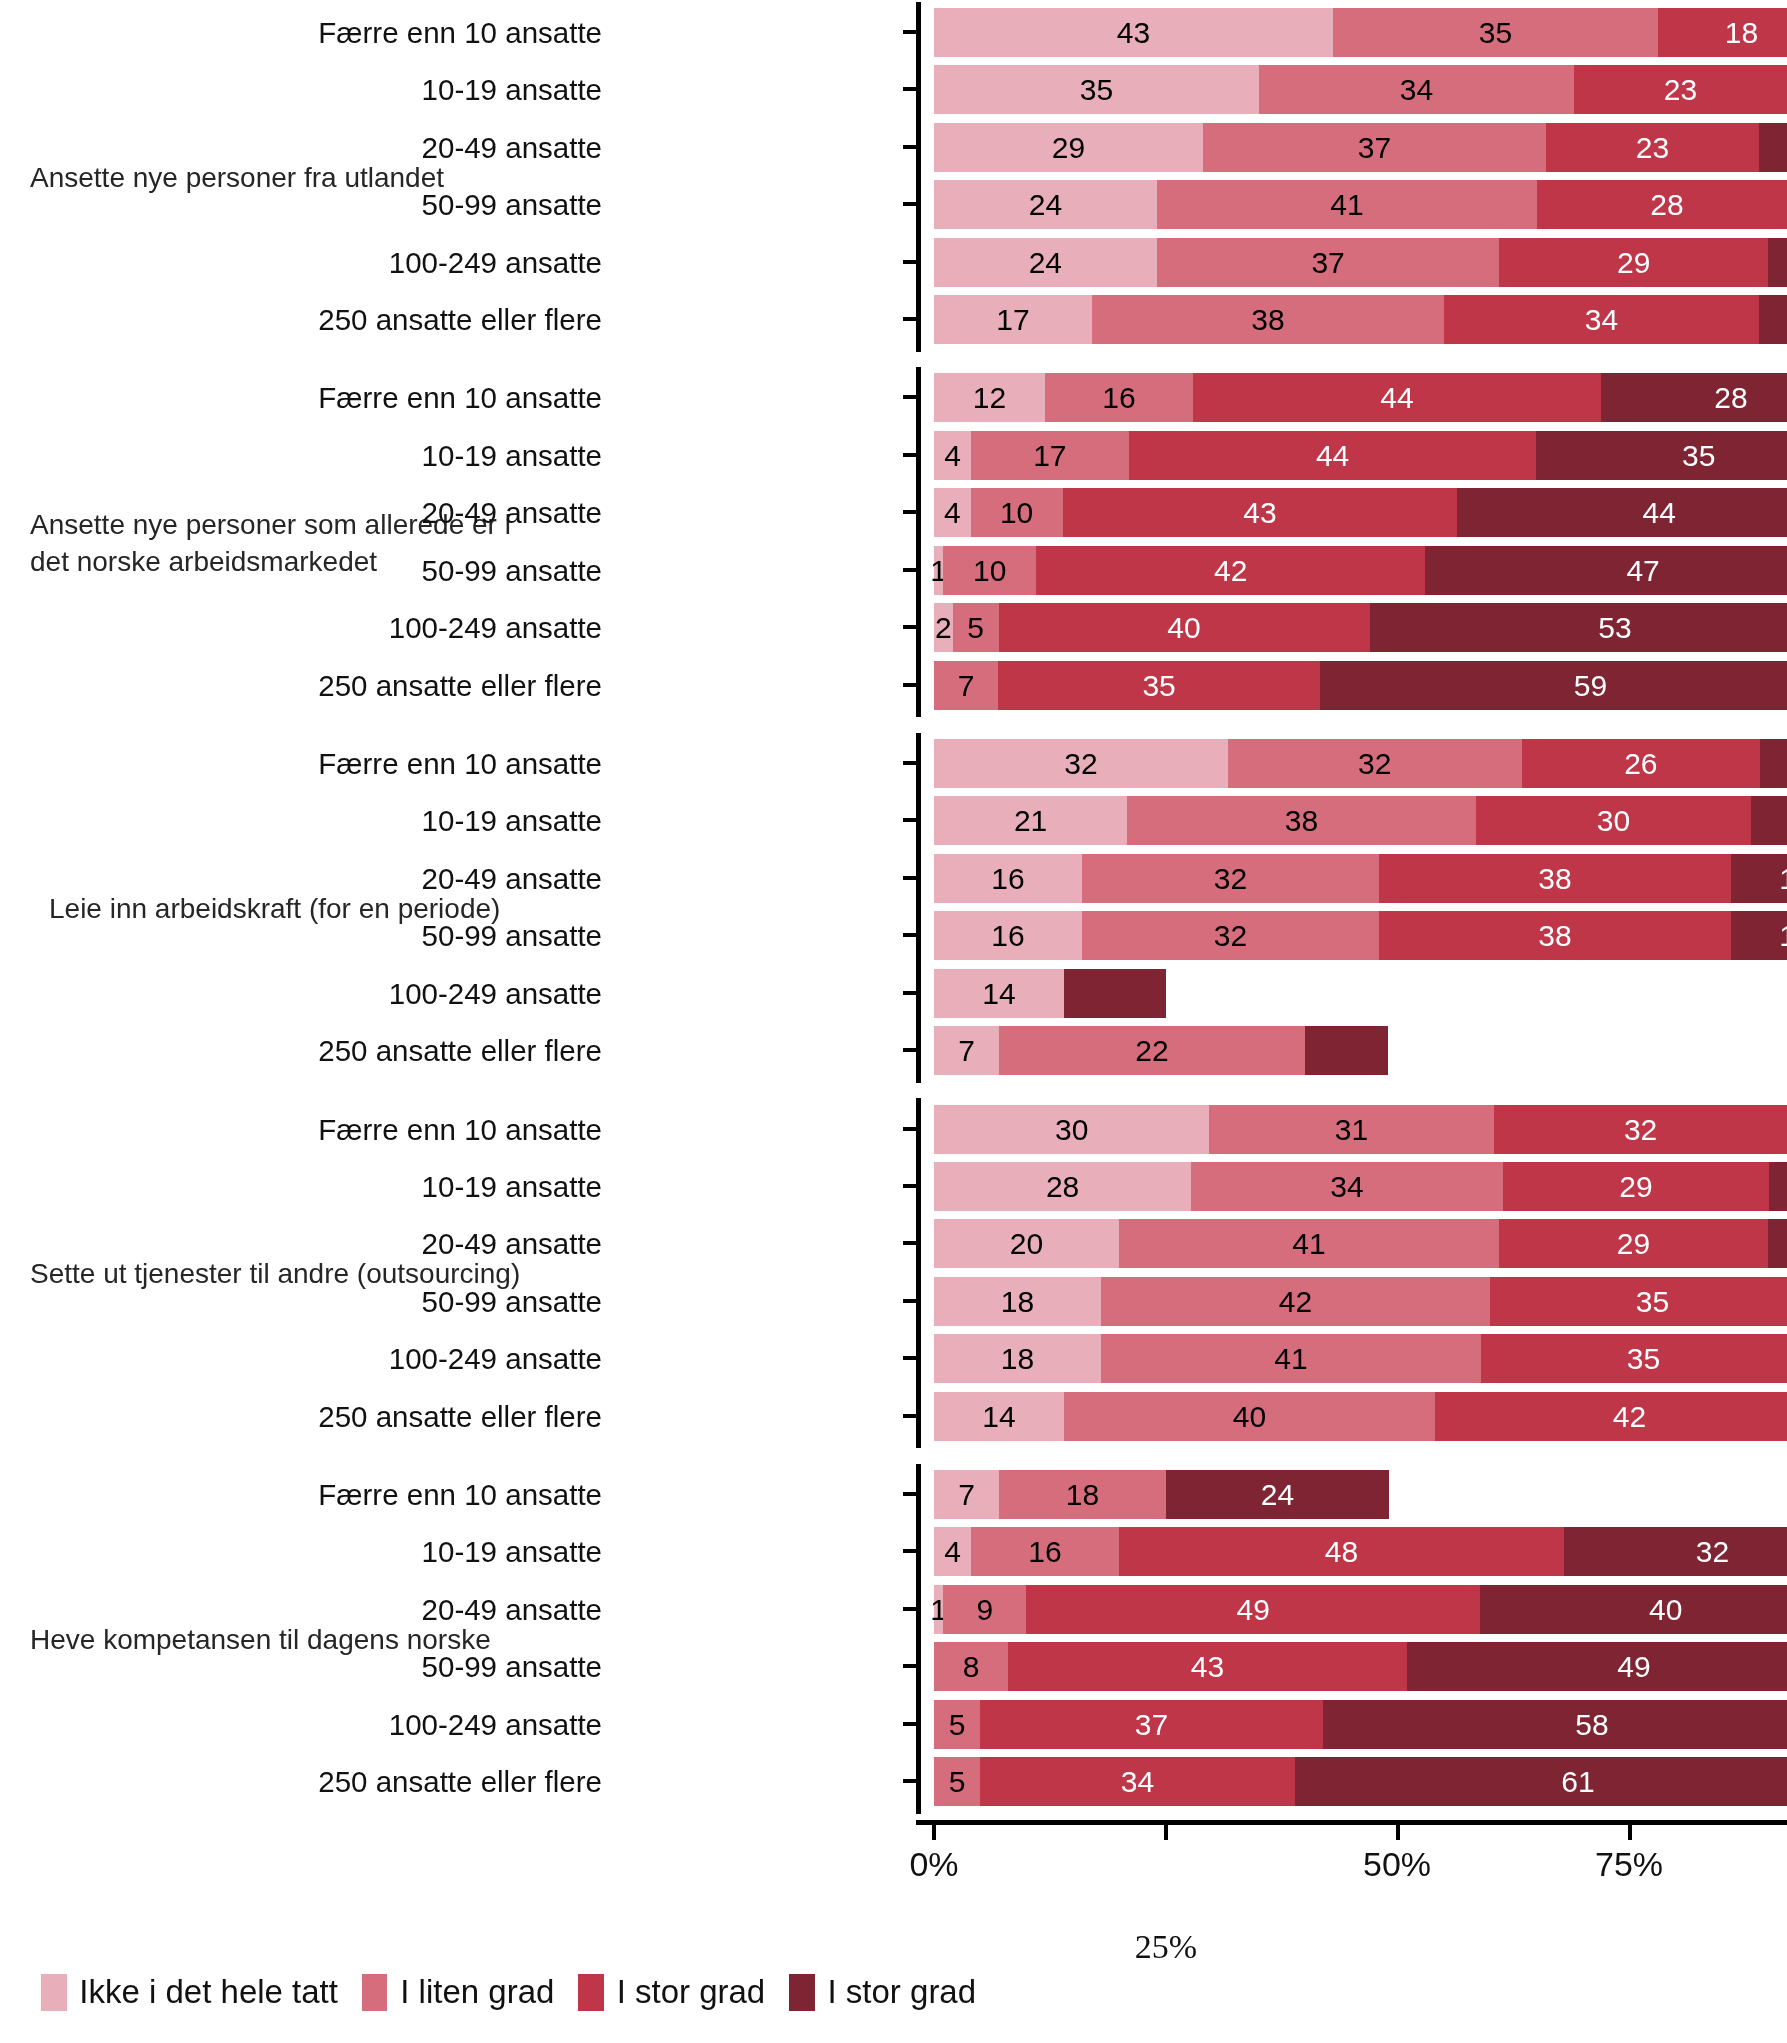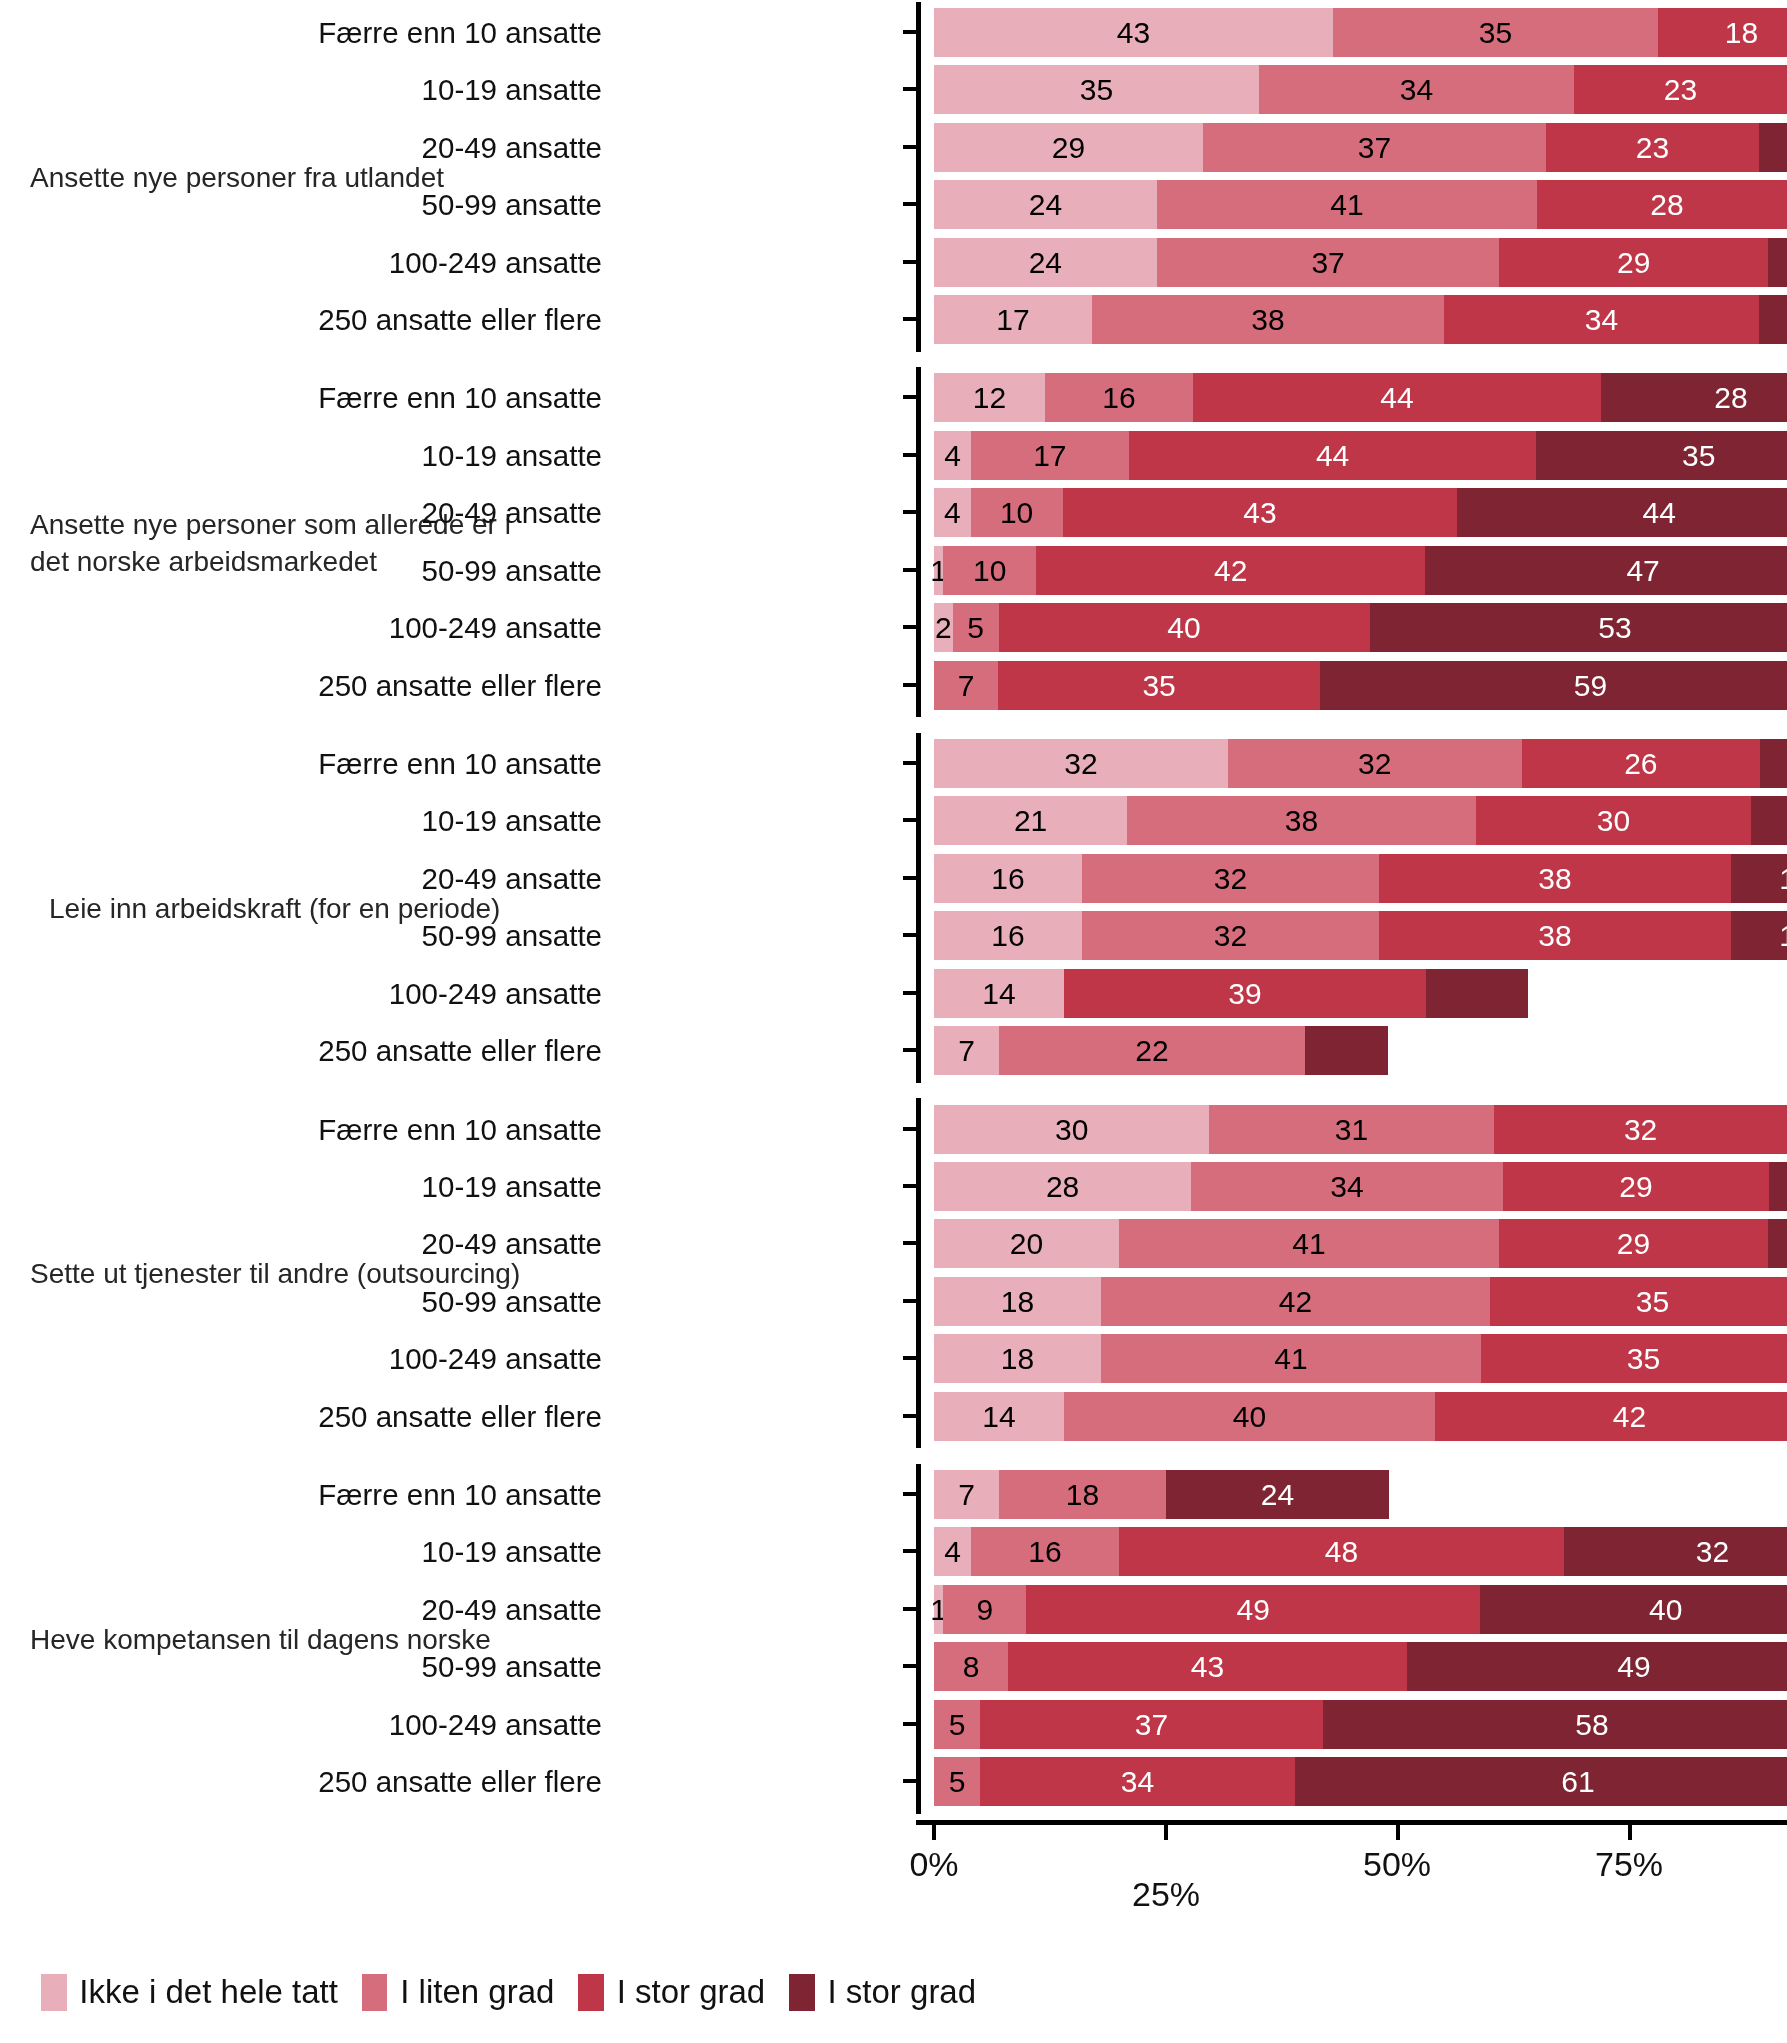--- a/index.html
+++ b/index.html
@@ -437,23 +437,20 @@
             </div>
           </div>
         </div>
         <div class="row" style="top: 969px;">
           <div class="row-label">100-249 ansatte</div>
           <div class="tickmark"></div>
           <div class="bar">
             <div class="seg s0" title="Ikke i det hele tatt: 14%" style="width: 130px;">
               <span>14</span>
             </div>
-            <div class="seg s2" title="I noen grad: 39%" style="width: 362px;">
-              <span>39</span>
-            </div>
             <div class="seg s3" title="I stor grad: 11%" style="width: 102px;"></div>
           </div>
         </div>
         <div class="row" style="top: 1026px;">
           <div class="row-label">250 ansatte eller flere</div>
           <div class="tickmark"></div>
           <div class="bar">
             <div class="seg s0" title="Ikke i det hele tatt: 7%" style="width: 65px;">
               <span>7</span>
             </div>
@@ -661,21 +658,21 @@
           </div>
         </div>
       </div>
     </div>
 
   <div id="xaxis">
       <div class="xaxis-line" style="top: 1820px;"></div>
       <div class="xtick" style="left: 932px; top: 1824px;"></div>
       <div class="xtick-label" style="left: 934px; top: 1845px;">0%</div>
       <div class="xtick" style="left: 1164px; top: 1824px;"></div>
-      <div class="xtick-label" style="left: 1166px; top: 1875px;">25%</div>
+      <div class="xtick-label" style="left: 1166px; top: 1928px; font-family: Liberation Serif, serif;">25%</div>
       <div class="xtick" style="left: 1396px; top: 1824px;"></div>
       <div class="xtick-label" style="left: 1397px; top: 1845px;">50%</div>
       <div class="xtick" style="left: 1628px; top: 1824px;"></div>
       <div class="xtick-label" style="left: 1629px; top: 1845px;">75%</div>
     </div>
 
   <div class="legend" id="legend">
       <div class="legend-item">
         <div class="legend-swatch" style="background: rgb(232, 175, 187);"></div>
         <div class="legend-text">Ikke i det hele tatt</div>

